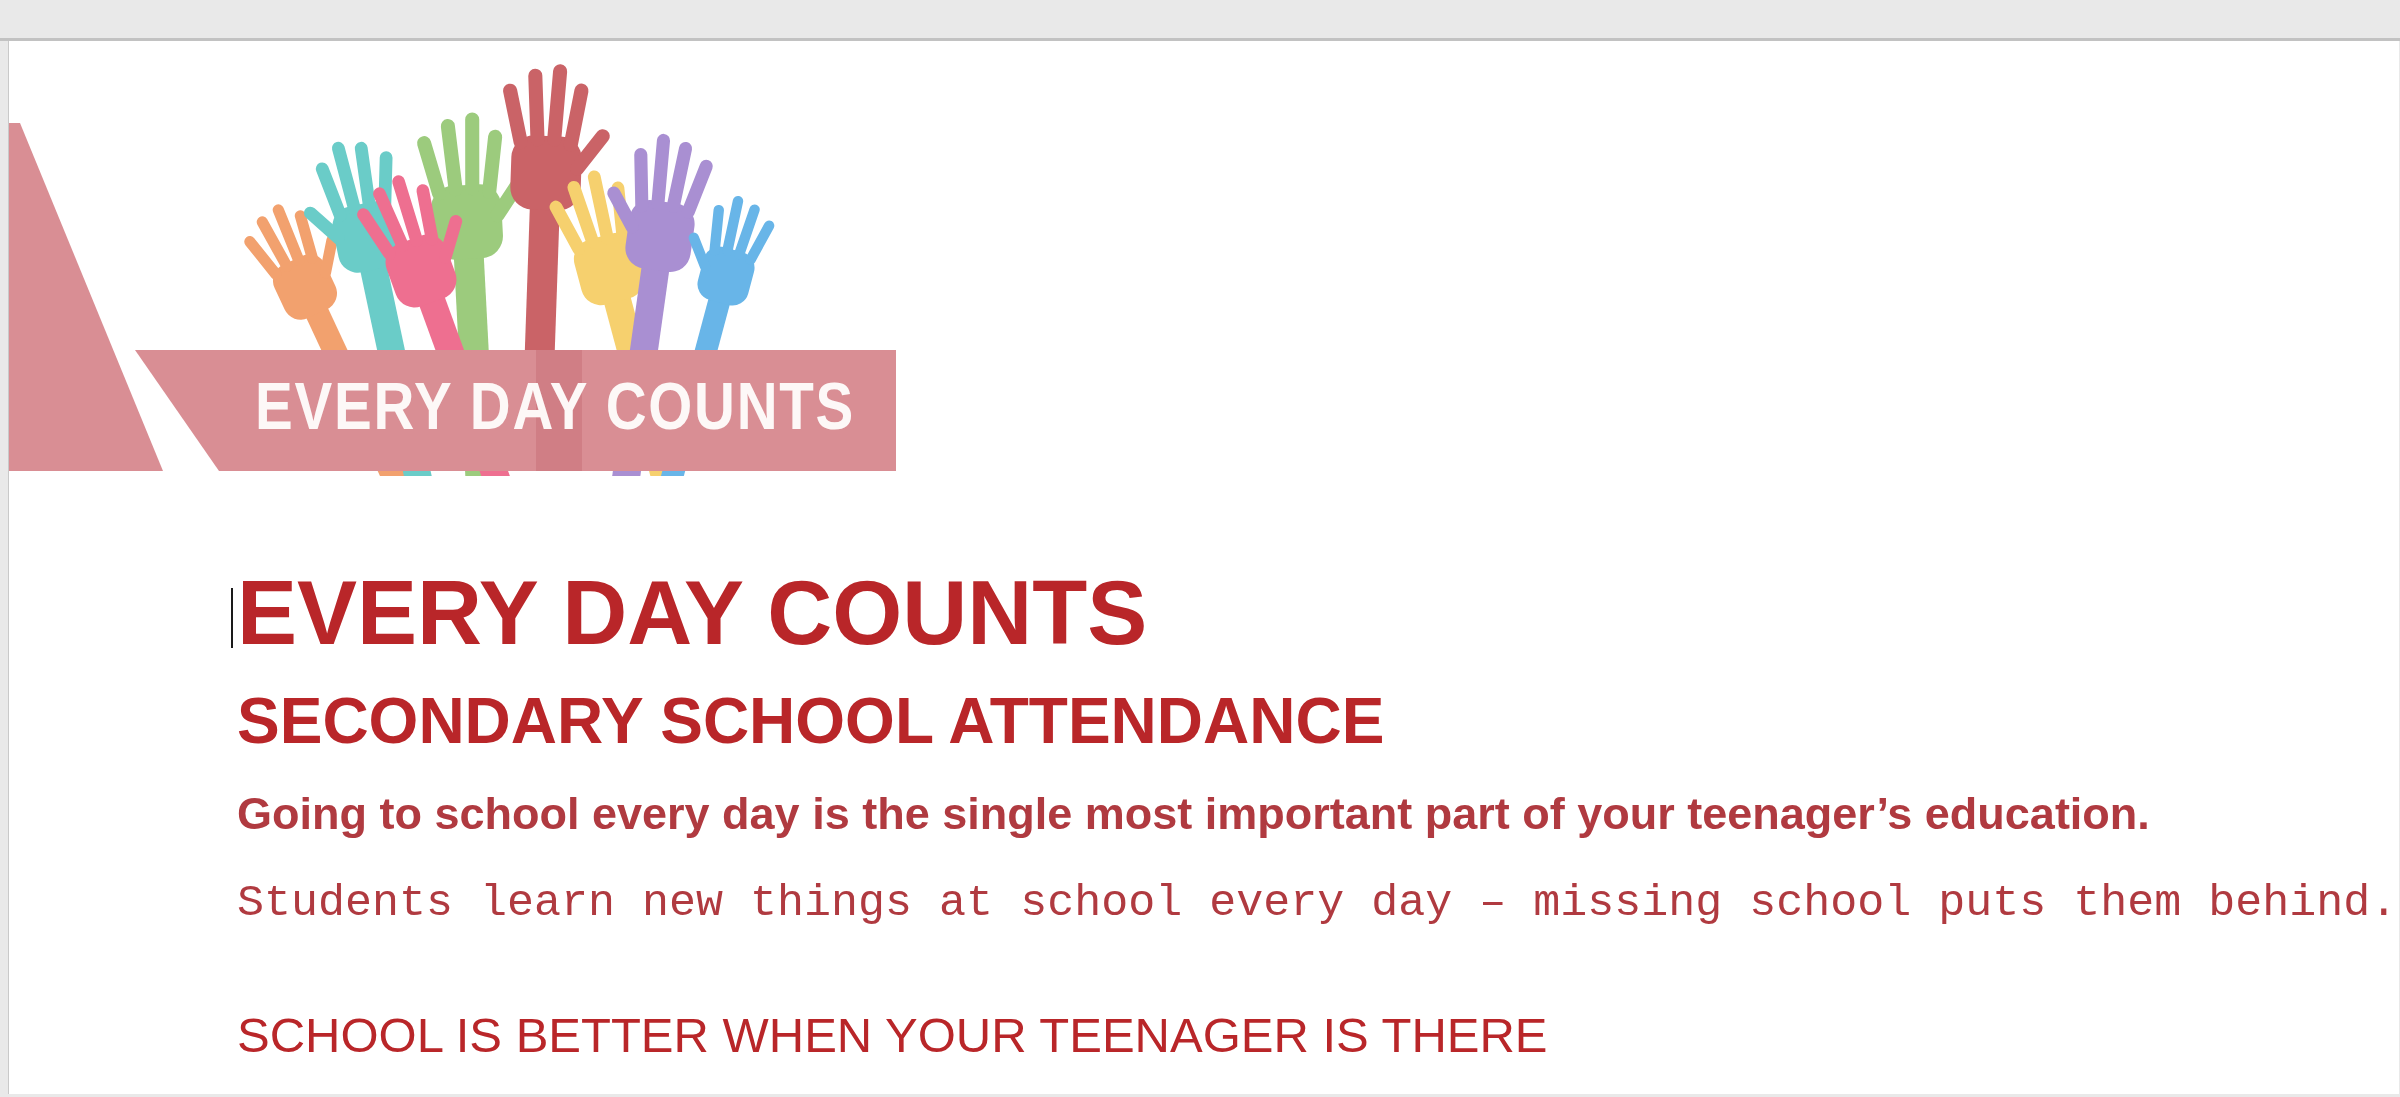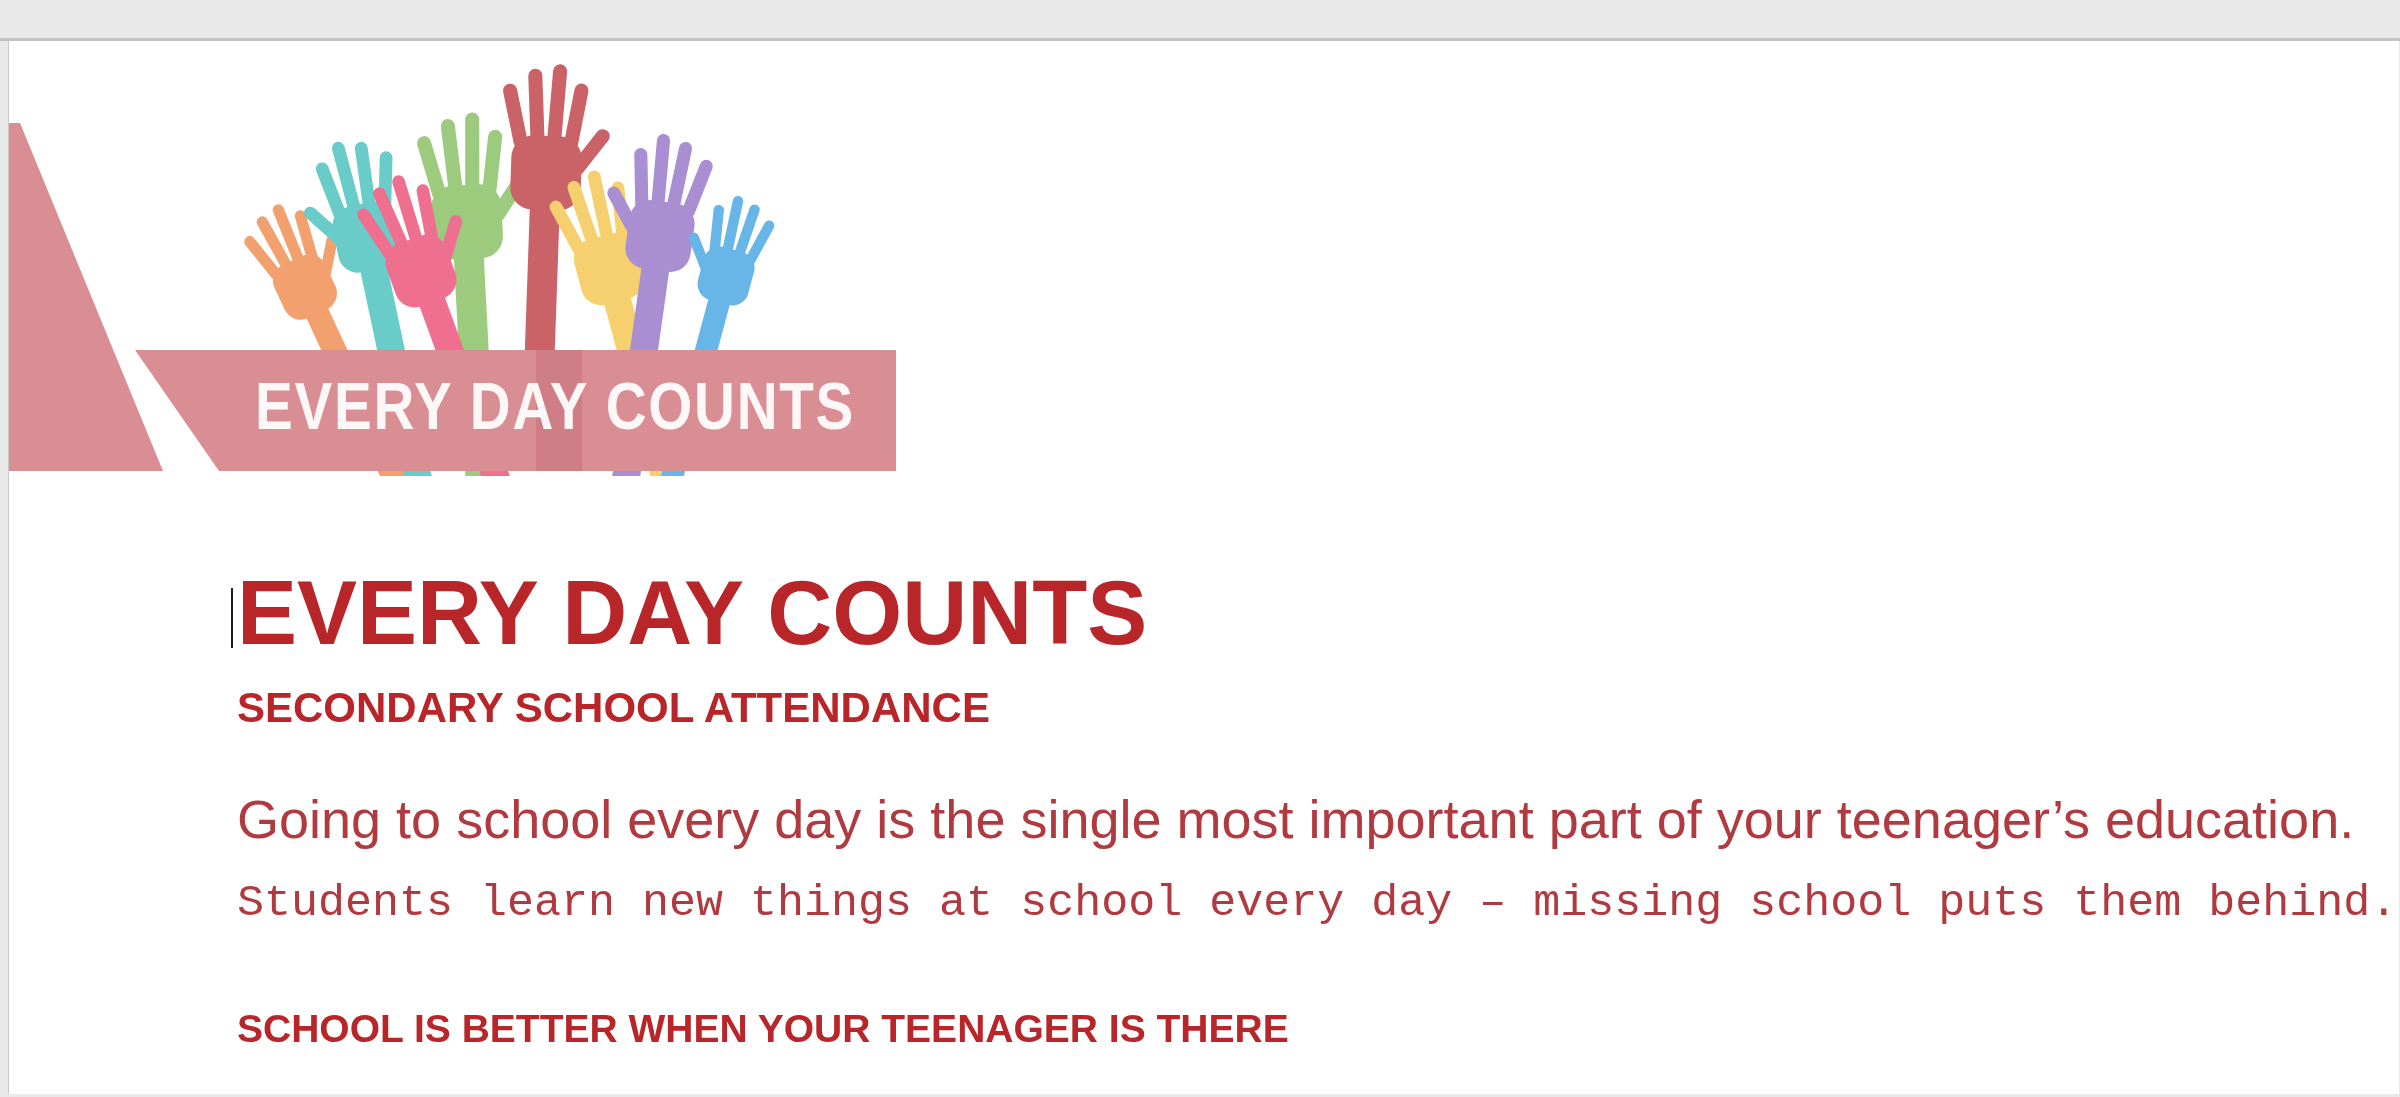--- a/index.html
+++ b/index.html
@@ -18,24 +18,24 @@
     border-left:1px solid #c9c9c9;
     background:#ffffff;
     width:2391px;
     height:1053px;
   }
 
   .logo-svg { position:absolute; left:0; top:0; }
 
   .doc-text { position:absolute; left:228px; line-height:1.2; white-space:nowrap; }
   .doc-h1 { top:518px; font-size:90px; font-weight:bold; }
-  .doc-h2 { top:642px; font-size:42px; font-weight:bold; }
-  .doc-p1 { top:746px; font-size:54px; }
+  .doc-h2 { top:642px; font-size:64px; font-weight:bold; }
+  .doc-p1 { top:746px; font-size:45px;font-weight:bold; }
   .doc-p2 { top:836px; font-size:45px;font-family:Liberation Mono, monospace; }
-  .doc-h3 { top:965px; font-size:39px; font-weight:bold; }
+  .doc-h3 { top:965px; font-size:49px; font-weight:normal; }
 
   .caret {
     position:absolute; left:222px; top:547px;
     width:2px; height:60px; background:#1a1a1a;
   }
 
   .banner-label {
     font-family:"Liberation Sans", sans-serif;
     font-weight:bold; font-size:66px; letter-spacing:2px;
   }

